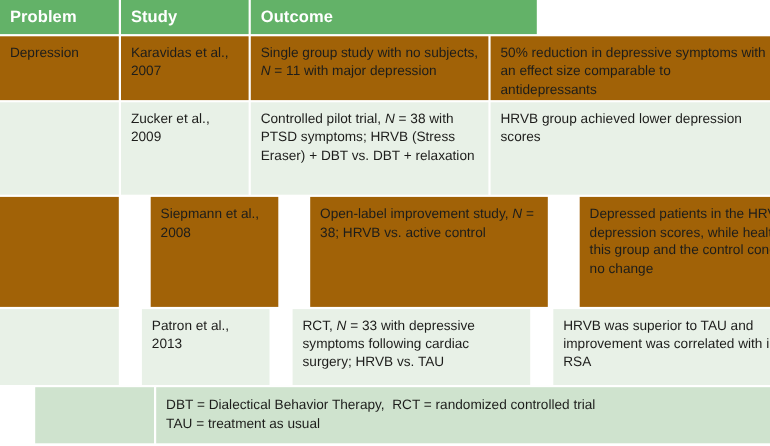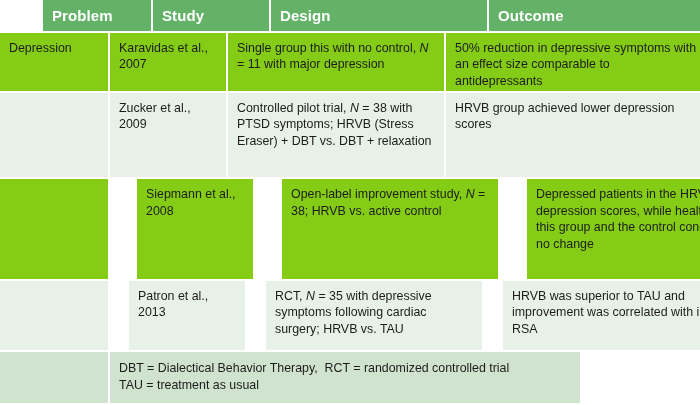--- a/index.html
+++ b/index.html
@@ -14,21 +14,20 @@
     display:flex;flex-direction:column;
     background:#ffffff;
     box-sizing:border-box;
   }
   
   .header-row{
     display:flex;
     height:33px;
     flex:0 0 33px;
     background:#ffffff;
-    margin-left:43px;
   }
   .header-row .cell{
     background:#63B268;
     color:#ffffff;
     font-weight:bold;
     font-size:15px;
     display:flex;align-items:center;
     padding:0 0 0 9px;
     box-sizing:border-box;
     height:31px;
@@ -48,42 +47,43 @@
     box-sizing:border-box;
     padding:7px 8px 6px 9px;
     font-size:12.4px;
     line-height:16.4px;
     color:#1d1d1b;
     margin-right:2px;
     margin-bottom:2px;
   }
   .row .cell:last-child{margin-right:0;}
 
-  .shade-dark .cell{background:#84cc16;}
+  .shade-dark .cell{background:#a16207;}
   .shade-light .cell{background:#E8F1E7;}
 
   
   .c1{flex:0 0 108px;}
   .c2{flex:0 0 116px;}
   .c3{flex:0 0 216px;}
   .c4{flex:0 0 260px;}
 
   
   .r1{height:60px;}
   .r2{height:87px;}
   .r3{height:102px;gap:27px;}
   .r4{height:72px;gap:19px;}
 
   
   .footer-row{
     display:flex;
-    width:580px;
+    width:700px;
     height:53px;
     box-sizing:border-box;
     background:#ffffff;
+    padding-left:32px;
   }
   .footer-pad{
     flex:0 0 108px;
     background:#CFE3CE;
     margin-right:2px;
     height:51px;
   }
   .footer-cell{
     flex:1 1 auto;
     background:#CFE3CE;
@@ -99,49 +99,48 @@
   em{font-style:italic;}
 </style>
 </head>
 <body>
 
 <div class="table">
 
   <div class="header-row">
     <div class="cell c1">Problem</div>
     <div class="cell c2">Study</div>
-    <div class="cell c3">Design</div>
     <div class="cell c4">Outcome</div>
   </div>
 
   <div class="row shade-dark r1">
     <div class="cell c1">Depression</div>
     <div class="cell c2">Karavidas et al., 2007</div>
-    <div class="cell c3"><span>Single group this with no control, </span><em>N</em><span> = 11 with major depression</span></div>
+    <div class="cell c3"><span>Single group study with no subjects, </span><em>N</em><span> = 11 with major depression</span></div>
     <div class="cell c4">50% reduction in depressive symptoms with an effect size comparable to antidepressants</div>
   </div>
 
   <div class="row shade-light r2">
     <div class="cell c1"></div>
     <div class="cell c2">Zucker et al., 2009</div>
     <div class="cell c3"><span>Controlled pilot trial, </span><em>N</em><span> = 38 with PTSD symptoms; HRVB (Stress Eraser) + DBT vs. DBT + relaxation</span></div>
     <div class="cell c4">HRVB group achieved lower depression scores</div>
   </div>
 
   <div class="row shade-dark r3">
     <div class="cell c1"></div>
     <div class="cell c2">Siepmann et al., 2008</div>
     <div class="cell c3"><span>Open-label improvement study, </span><em>N</em><span> = 38; HRVB vs. active control</span></div>
     <div class="cell c4">Depressed patients in the HRVB reduced depression scores, while healthy subjects in this group and the control condition showed no change</div>
   </div>
 
   <div class="row shade-light r4">
     <div class="cell c1"></div>
     <div class="cell c2">Patron et al., 2013</div>
-    <div class="cell c3"><span>RCT, </span><em>N</em><span> = 35 with depressive symptoms following cardiac surgery; HRVB vs. TAU</span></div>
+    <div class="cell c3"><span>RCT, </span><em>N</em><span> = 33 with depressive symptoms following cardiac surgery; HRVB vs. TAU</span></div>
     <div class="cell c4">HRVB was superior to TAU and improvement was correlated with increased RSA</div>
   </div>
 
   <div class="footer-row">
     <div class="footer-pad"></div>
     <div class="footer-cell">
       <div>DBT = Dialectical Behavior Therapy,  RCT = randomized controlled trial</div>
       <div>TAU = treatment as usual</div>
     </div>
   </div>

